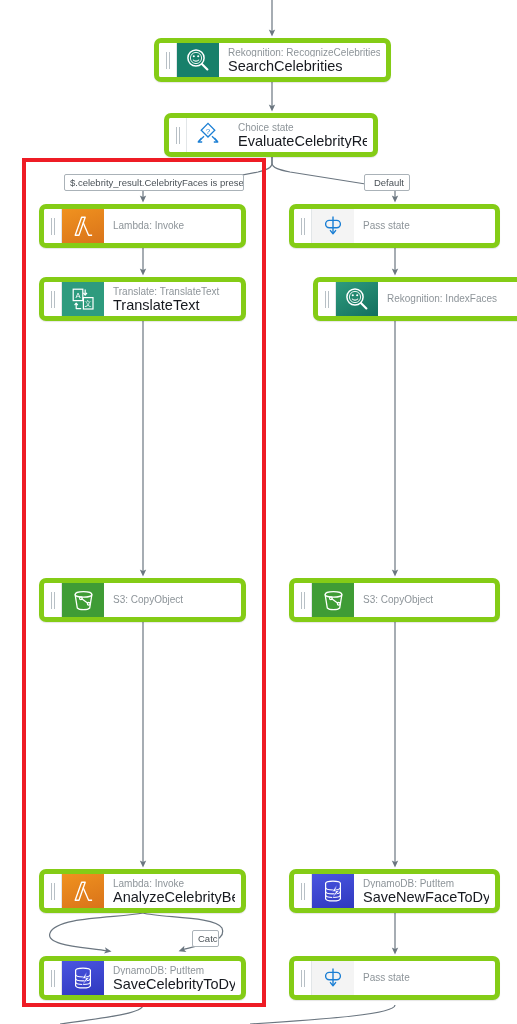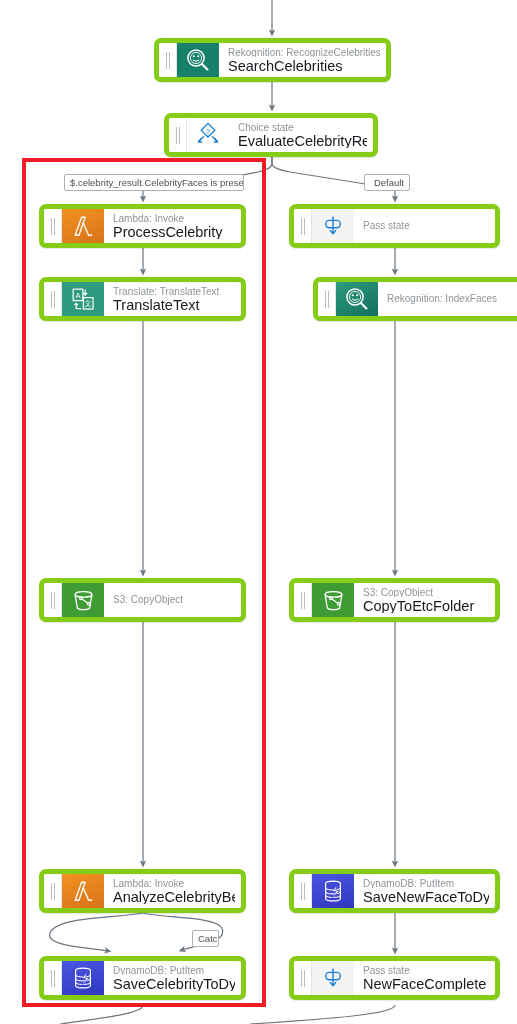--- a/index.html
+++ b/index.html
@@ -206,21 +206,20 @@
         <i></i>
       </span>
     <span class="iconbox" style="background:linear-gradient(160deg,#f0921f,#d9731a);">
       <svg width="26" height="26" viewBox="0 0 26 26">
         <path d="M5.2,22.2 L11.6,4.2 L15.2,4.2 L9.0,22.2 Z" fill="none" stroke="#ffffff" stroke-width="1.35" stroke-linejoin="round"></path>
         <path d="M13.1,9.4 L18.6,22.2 L22.1,22.2" fill="none" stroke="#ffffff" stroke-width="1.35" stroke-linejoin="round"></path>
       </svg>
     </span>
     <span class="labels">
       <span class="svc">Lambda: Invoke</span>
-      <span class="nm">ProcessCelebrity</span>
     </span>
   </div>
 
   <div class="node" style="left:289px; top:204px; width:211px;">
     <span class="grip">
         <i></i>
       </span>
     <span class="iconbox" style="background:#f4f4f4;">
       <svg width="28" height="28" viewBox="0 0 28 28">
         <rect x="6.6" y="8.4" width="14.8" height="7.4" rx="3.7" fill="none" stroke="#1b7fd4" stroke-width="1.4"></rect>
@@ -300,21 +299,20 @@
       <svg width="27" height="27" viewBox="0 0 27 27">
         <ellipse cx="13.5" cy="7.4" rx="8.4" ry="2.8" fill="none" stroke="#ffffff" stroke-width="1.3"></ellipse>
         <path d="M5.1,7.4 L7.3,21.0 a6.6,2.6 0 0 0 12.4,0 L21.9,7.4" fill="none" stroke="#ffffff" stroke-width="1.3"></path>
         <path d="M11.4,11.6 L18.2,16.4" stroke="#ffffff" stroke-width="1.25"></path>
         <circle cx="10.9" cy="11.3" r="1.35" fill="none" stroke="#ffffff" stroke-width="1.2"></circle>
         <circle cx="18.7" cy="16.7" r="1.35" fill="none" stroke="#ffffff" stroke-width="1.2"></circle>
       </svg>
     </span>
     <span class="labels">
       <span class="svc">S3: CopyObject</span>
-      <span class="nm">CopyToEtcFolder</span>
     </span>
   </div>
 
   <div class="node" style="left:39px; top:869px; width:207px;">
     <span class="grip">
         <i></i>
       </span>
     <span class="iconbox" style="background:linear-gradient(160deg,#f0921f,#d9731a);">
       <svg width="26" height="26" viewBox="0 0 26 26">
         <path d="M5.2,22.2 L11.6,4.2 L15.2,4.2 L9.0,22.2 Z" fill="none" stroke="#ffffff" stroke-width="1.35" stroke-linejoin="round"></path>
@@ -371,21 +369,20 @@
       </span>
     <span class="iconbox" style="background:#f4f4f4;">
       <svg width="28" height="28" viewBox="0 0 28 28">
         <rect x="6.6" y="8.4" width="14.8" height="7.4" rx="3.7" fill="none" stroke="#1b7fd4" stroke-width="1.4"></rect>
         <path d="M14,4.4 L14,21.2" stroke="#1b7fd4" stroke-width="1.4"></path>
         <path d="M11.4,18.6 L14,21.8 L16.6,18.6" fill="none" stroke="#1b7fd4" stroke-width="1.4" stroke-linejoin="round" stroke-linecap="round"></path>
       </svg>
     </span>
     <span class="labels">
       <span class="svc">Pass state</span>
-      <span class="nm">NewFaceComplete</span>
     </span>
   </div>
 
   <div class="edgelabel" style="left:64px; top:174px; width:180px;">$.celebrity_result.CelebrityFaces is prese...</div>
 
   <div class="edgelabel" style="left:364px; top:174px; width:46px; text-align:right;">Default</div>
 
   <div class="edgelabel" style="left:192px; top:930px; width:27px; ">Catch #1</div>
 
   <div id="selection" style="left:22px; top:158px; width:244px; height:849px;"></div>

